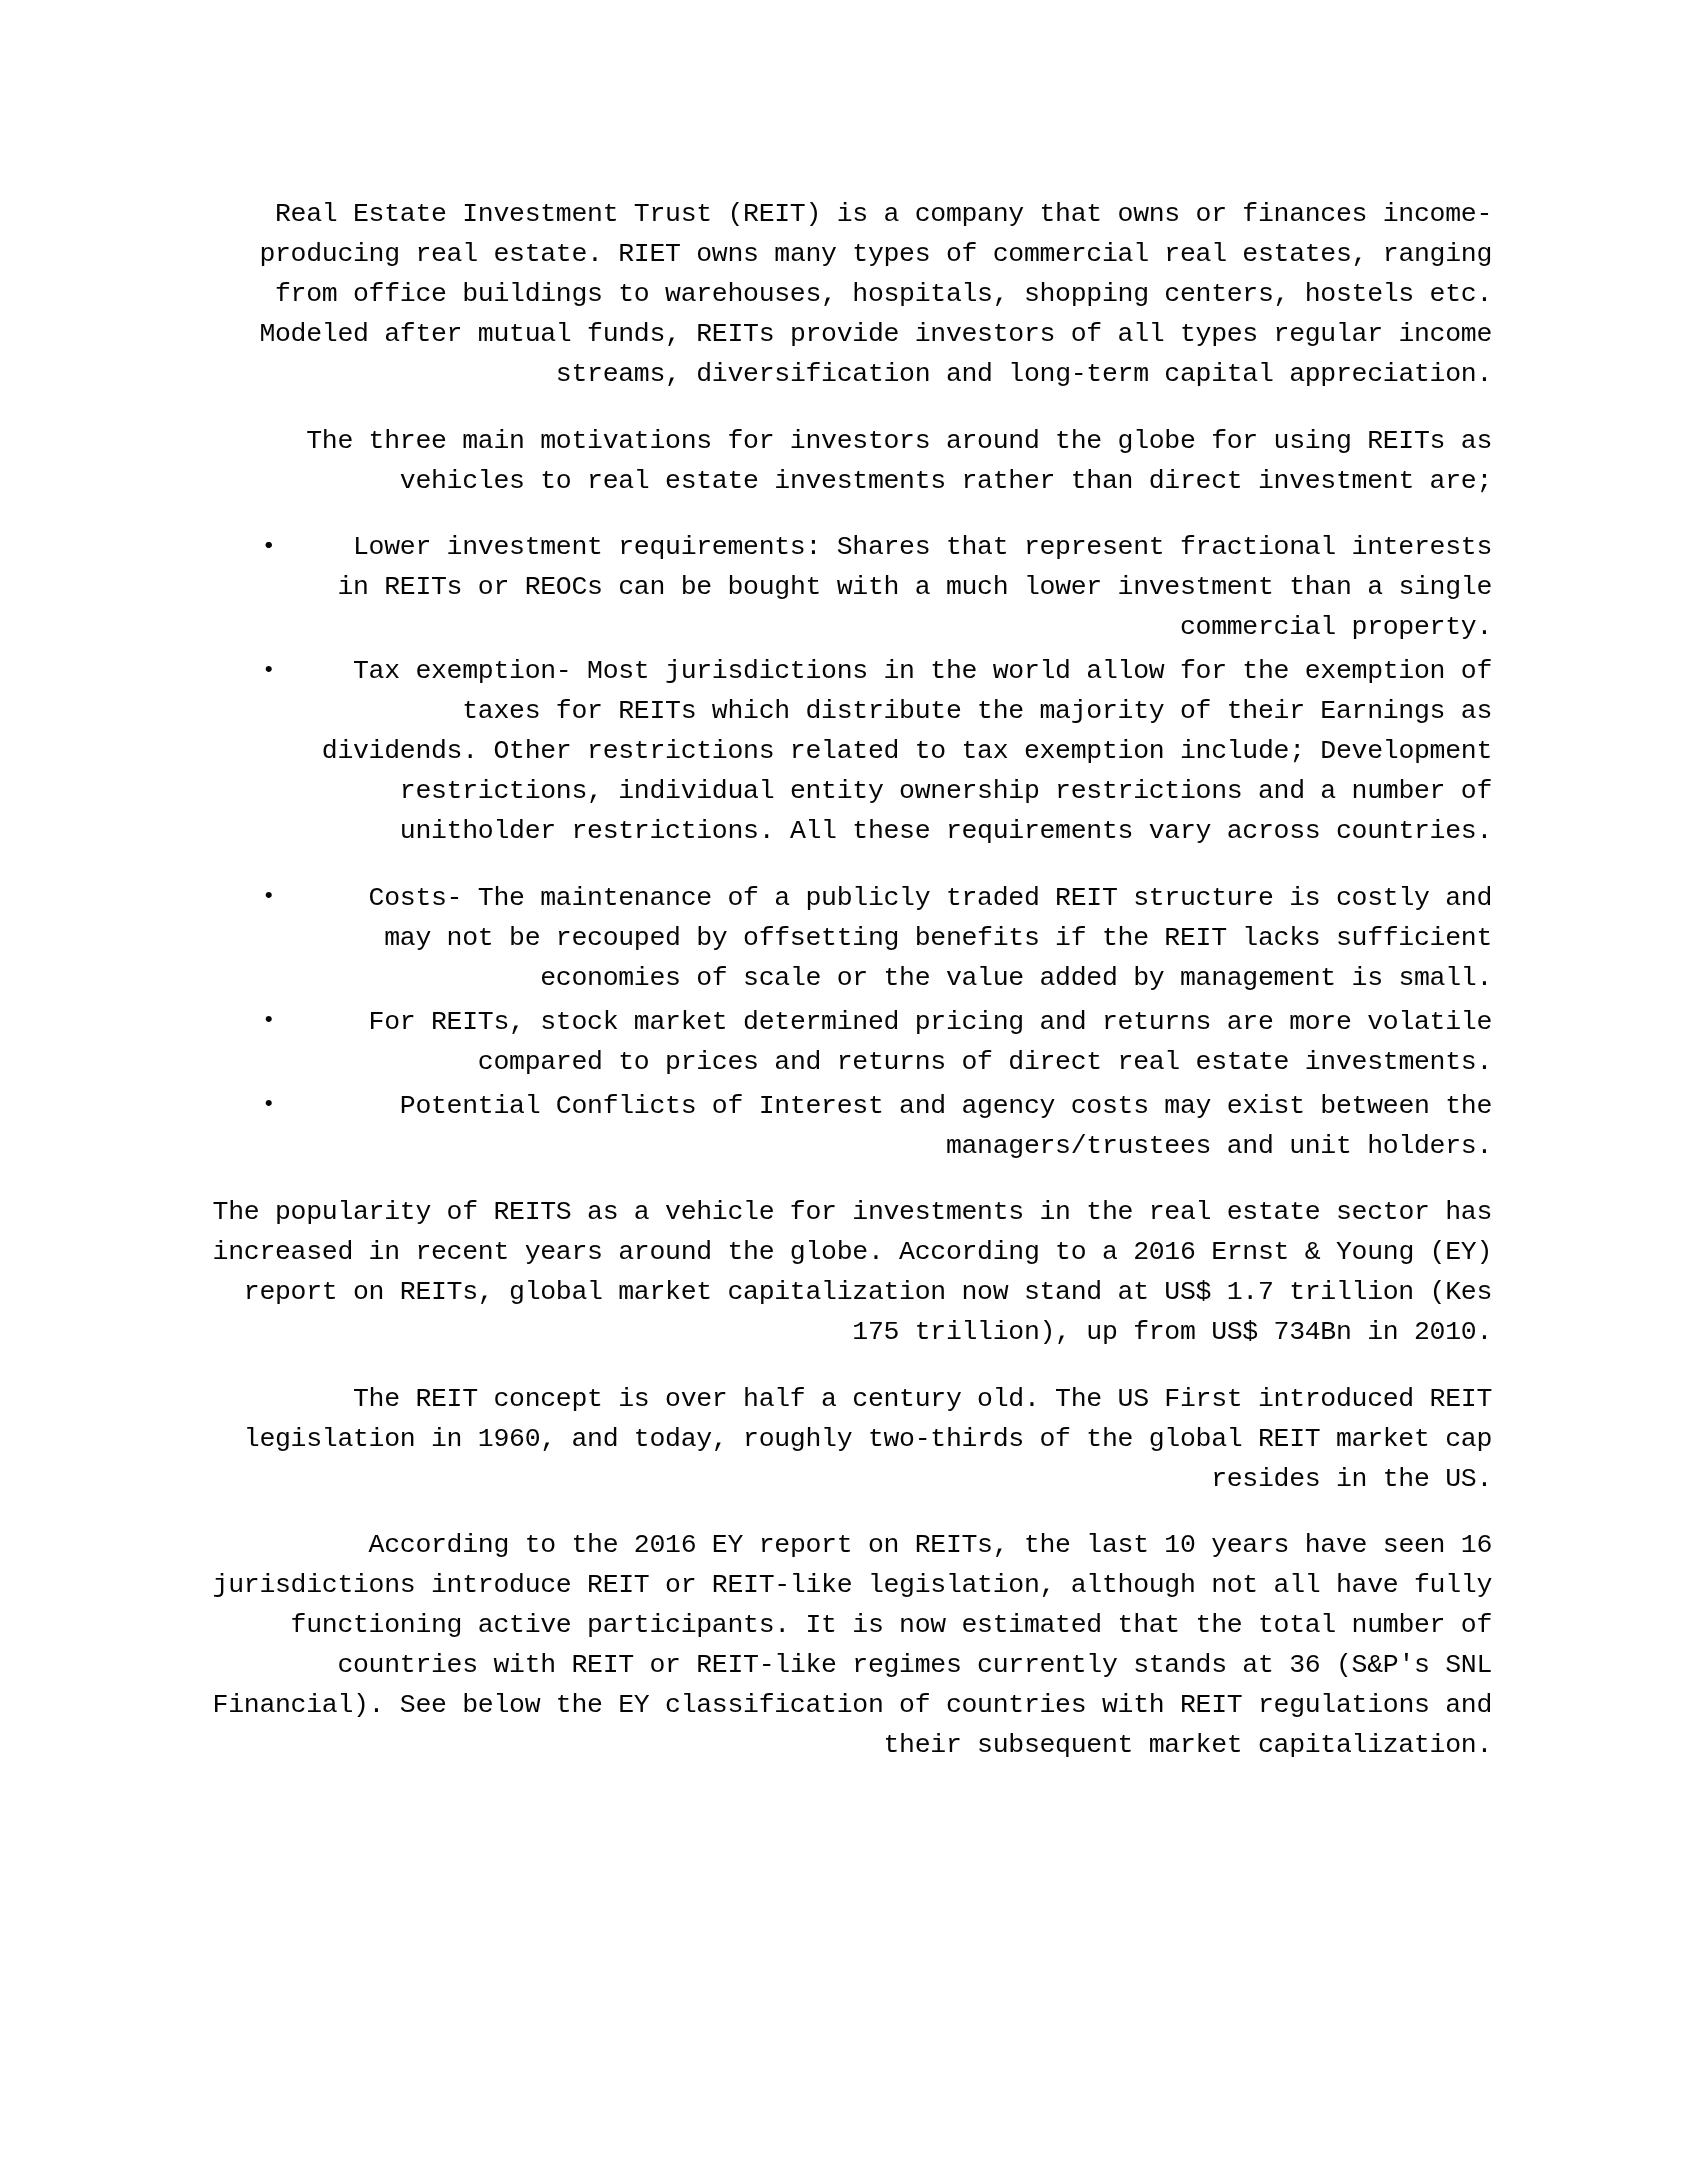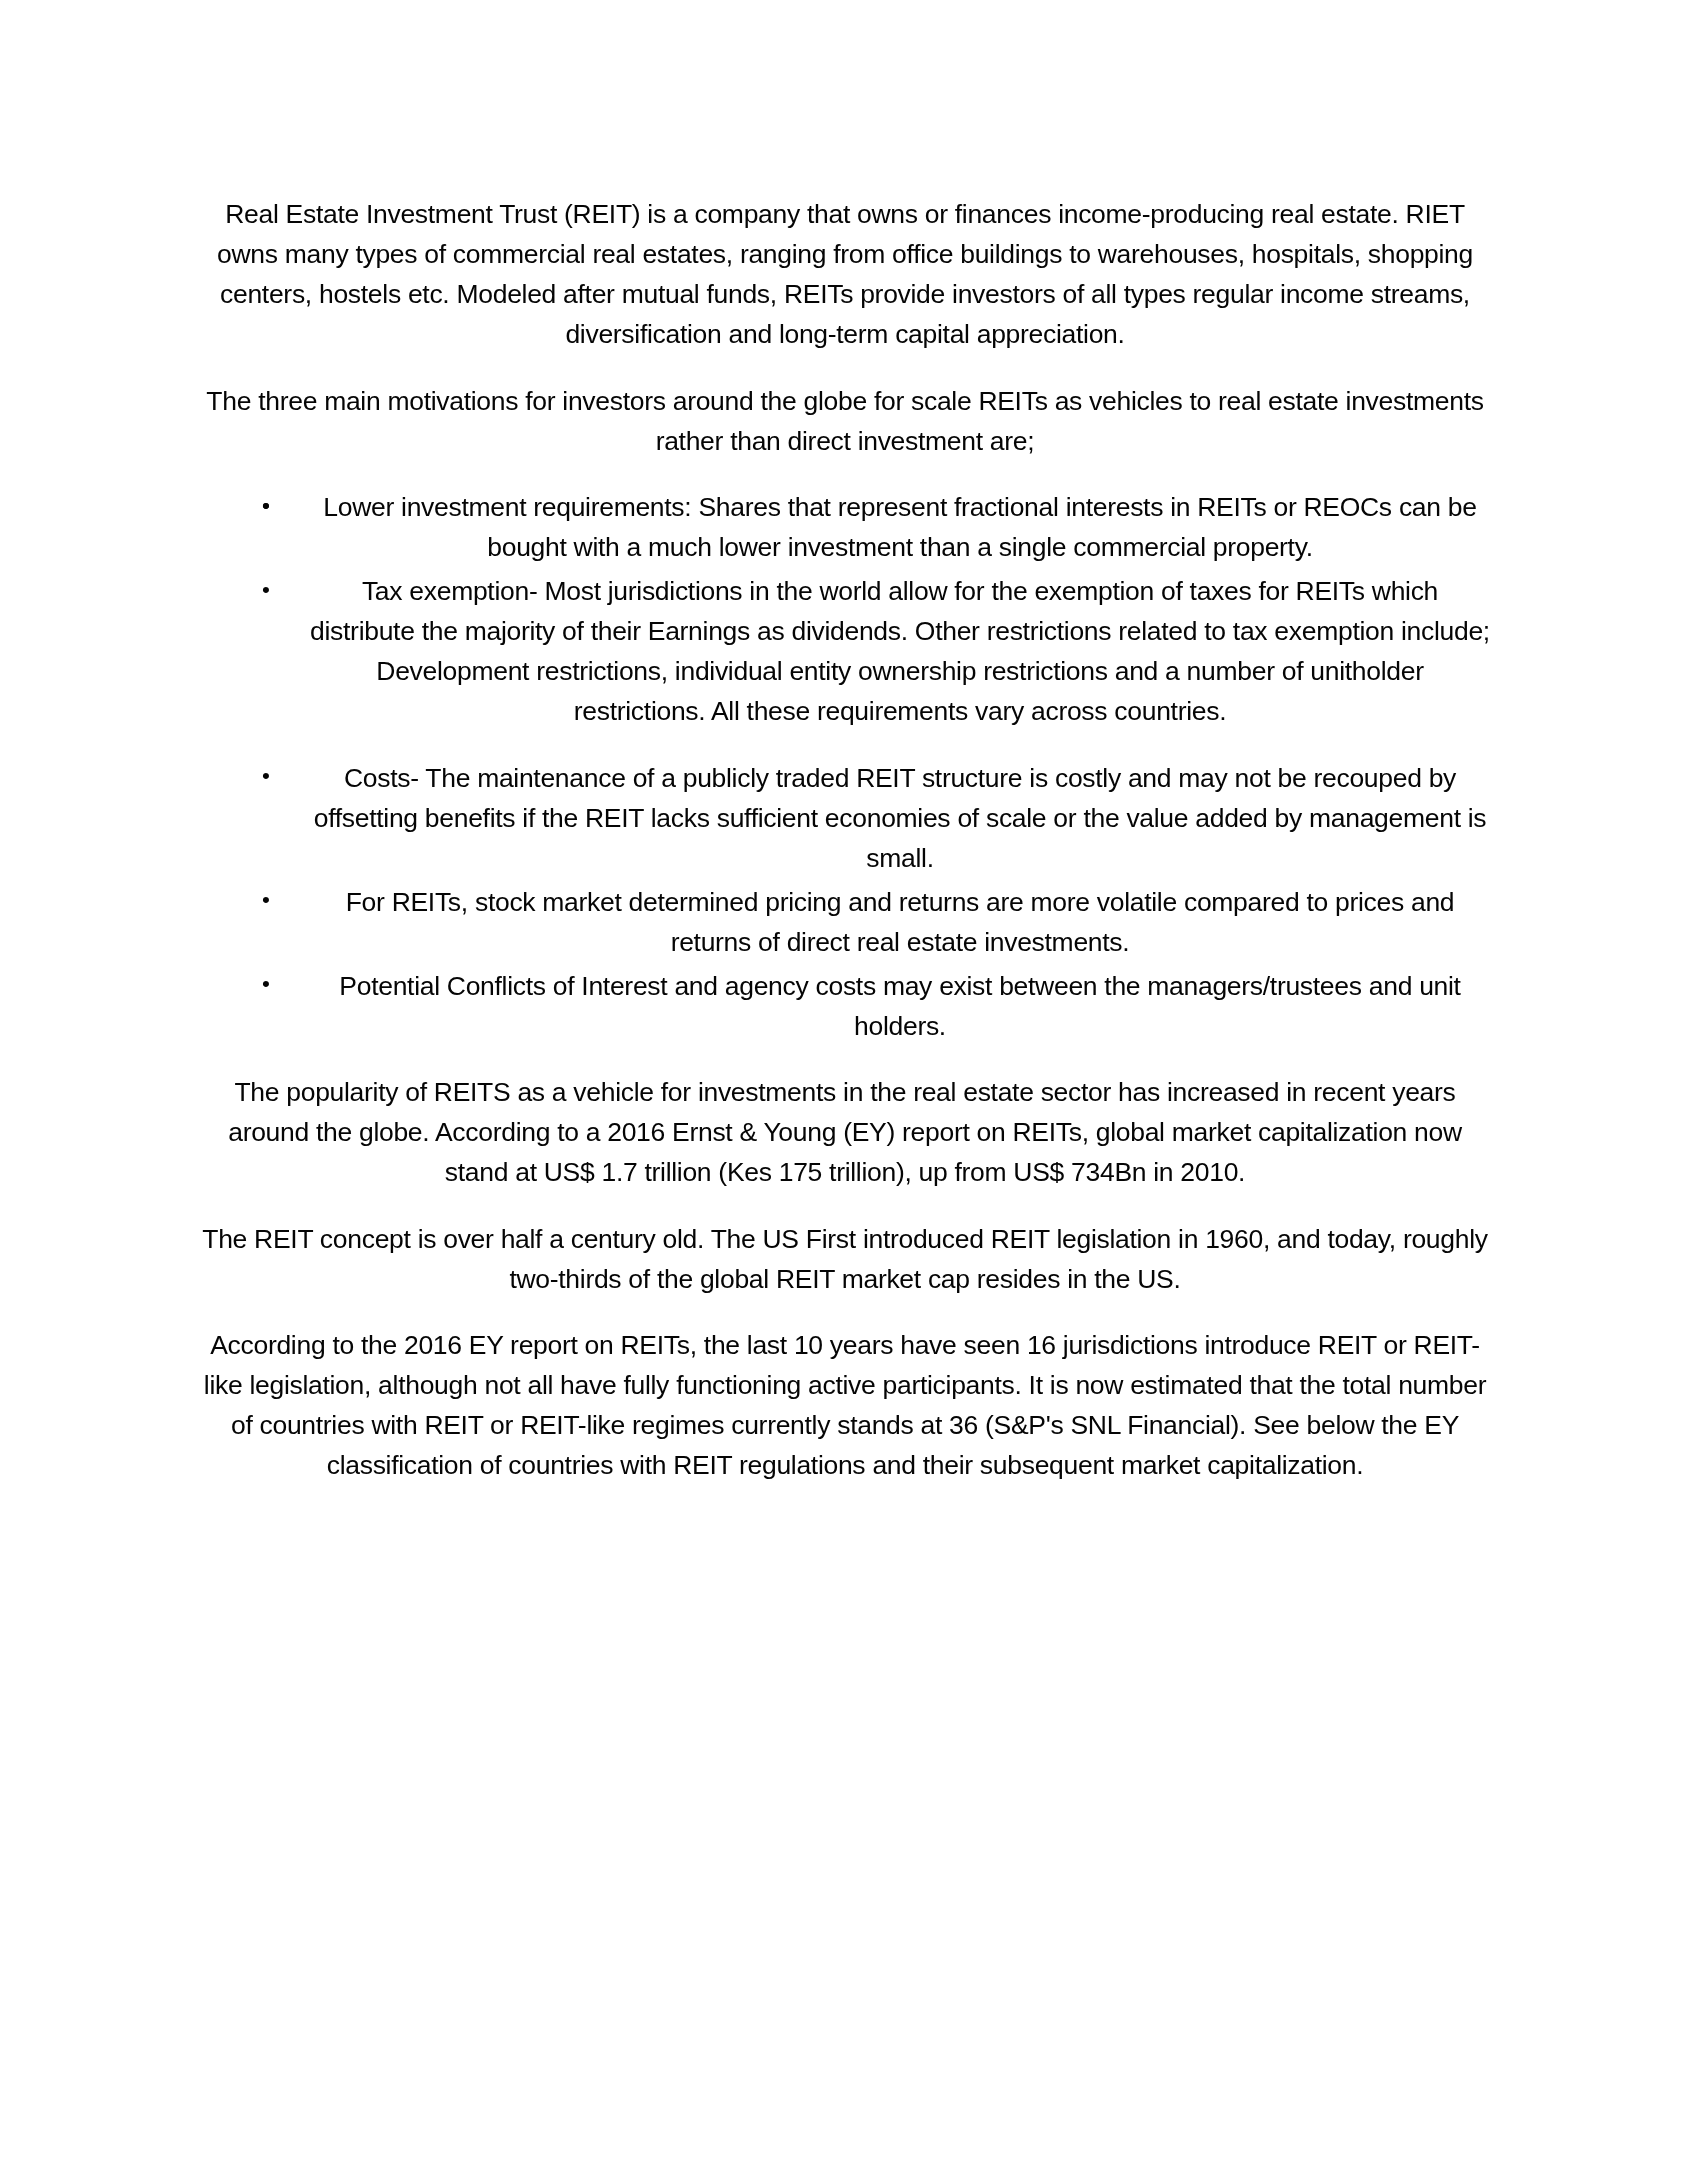--- a/index.html
+++ b/index.html
@@ -19,26 +19,26 @@
     top: 0;
     width: 1687px;
     height: 2183px;
     background: #ffffff;
   }
   .content {
     position: absolute;
     left: 198px;
     top: 194px;
     width: 1294px;
-    font-family: Liberation Sans, sans-serif;
+    font-family: Liberation Mono, monospace;
     font-size: 26.5px;
     letter-spacing: -0.3px;
     line-height: 40px;
     color: #050505;
-    text-align: center;
+    text-align: right;
   }
   .para {
     margin: 0 0 26.5px 0;
     padding: 0;
   }
   .bullet-list {
     list-style: none;
     margin: 0 0 26.5px 0;
     padding: 0;
   }
@@ -55,21 +55,21 @@
   }
 </style>
 </head>
 <body>
 
 <div class="page">
   <div class="content">
 
     <p class="para">Real Estate Investment Trust (REIT) is a company that owns or finances income-producing real estate. RIET owns many types of commercial real estates, ranging from office buildings to warehouses, hospitals, shopping centers, hostels etc. Modeled after mutual funds, REITs provide investors of all types regular income streams, diversification and long-term capital appreciation.</p>
 
-    <p class="para">The three main motivations for investors around the globe for scale REITs as vehicles to real estate investments rather than direct investment are;</p>
+    <p class="para">The three main motivations for investors around the globe for using REITs as vehicles to real estate investments rather than direct investment are;</p>
 
     <ul class="bullet-list">
       <li class="bullet-item">
         <span class="bullet-marker">•</span>
       </li>
       <li class="bullet-item">
         <span class="bullet-marker">•</span>
         <span>Lower investment requirements: Shares that represent fractional interests in REITs or REOCs can be bought with a much lower investment than a single commercial property.</span>
       </li>
       <li class="bullet-item">

